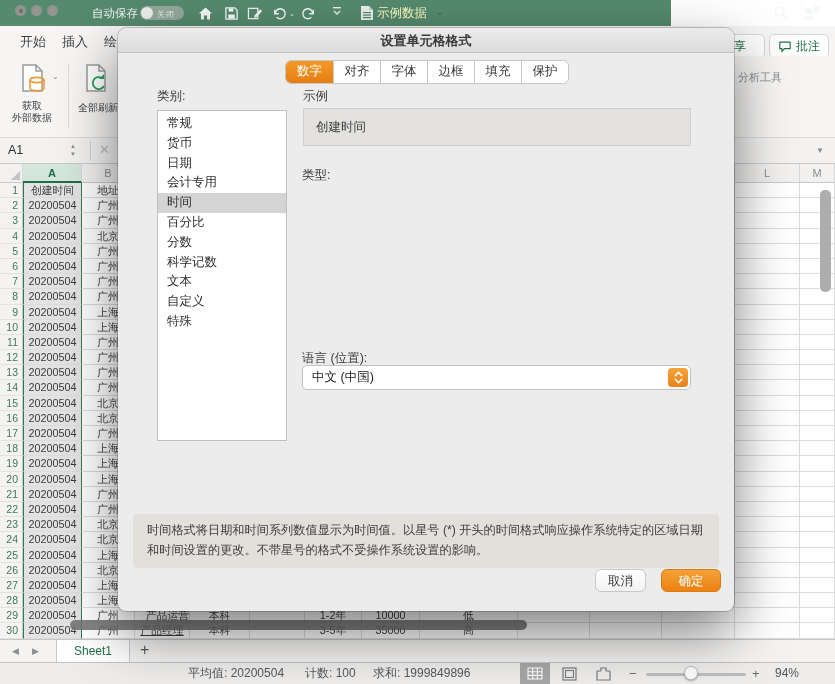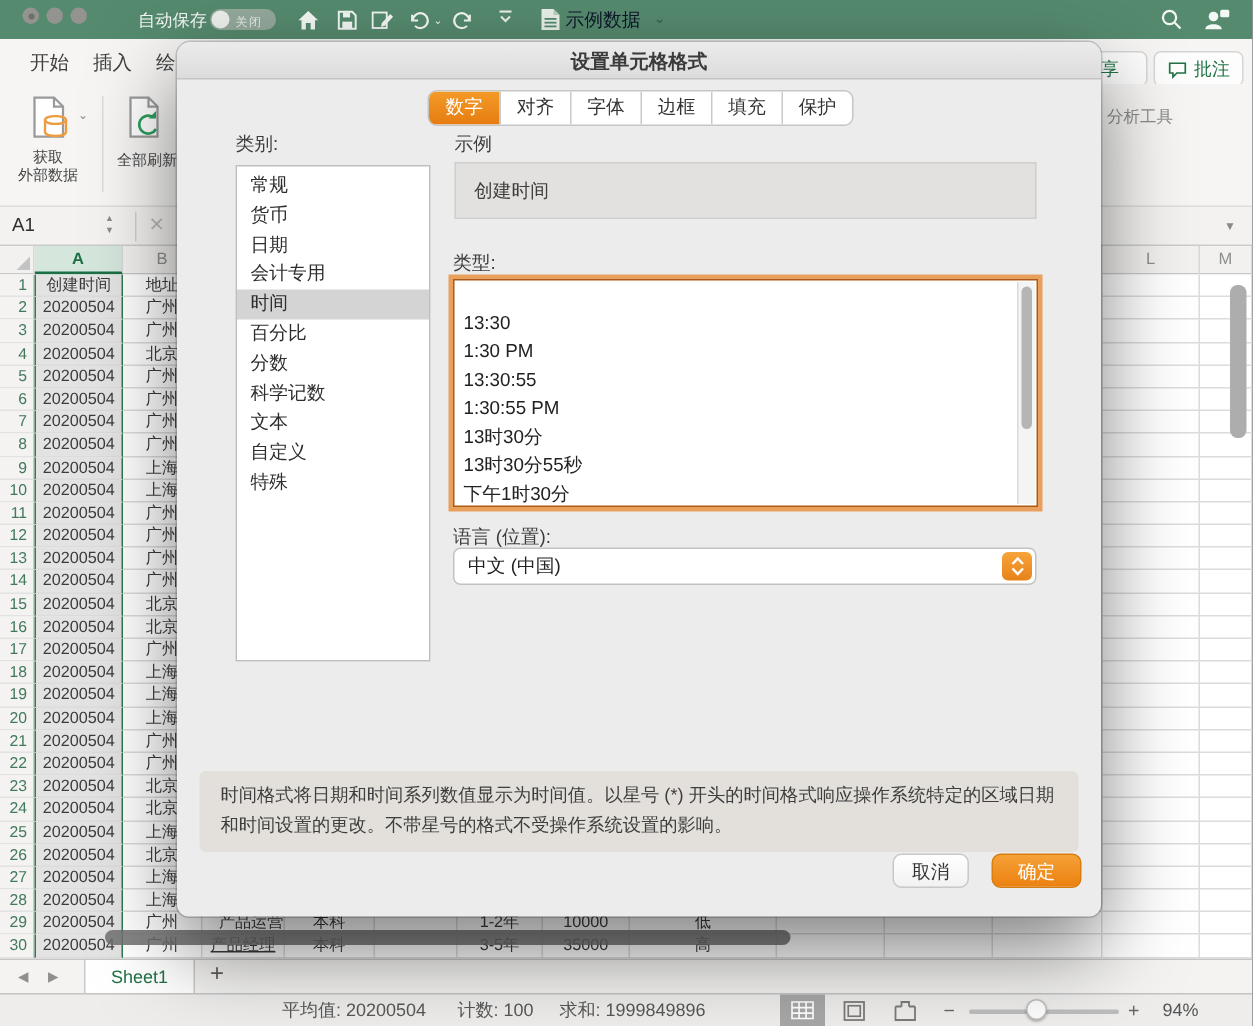--- a/index.html
+++ b/index.html
@@ -1,30 +1,30 @@
 <!DOCTYPE html>
 <html><head>
 <meta charset="utf-8">
 <style>
   html,body{margin:0;padding:0;background:#444;}
   #screen{position:relative;width:835px;height:684px;overflow:hidden;
     font-family:"Liberation Sans","DejaVu Sans",sans-serif;background:#fff;
     -webkit-font-smoothing:antialiased;}
   
-  .titlebar{position:absolute;left:0;top:0;width:835px;height:26px;background:#558a6e;}
+  .titlebar{position:absolute;left:0;top:0;width:671px;height:26px;background:#558a6e;}
   .tl{position:absolute;top:5px;width:11px;height:11px;border-radius:50%;background:#93938f;}
   .tl.dot::after{content:"";position:absolute;left:3.5px;top:3.5px;width:4px;height:4px;border-radius:50%;background:#6e6e6a;}
   .autosave-label{position:absolute;left:92px;top:6px;font-size:11.5px;color:#f2f6f2;}
   .toggle{position:absolute;left:140px;top:6px;width:44px;height:14px;border-radius:7px;background:#94a89c;}
   .toggle .knob{position:absolute;left:1px;top:1px;width:12px;height:12px;border-radius:50%;background:#ecefec;}
   .toggle .state{position:absolute;left:17px;top:3px;font-size:8px;color:#e6ede7;letter-spacing:1px;}
   .tb-ic{position:absolute;top:4px;width:18px;height:18px;display:flex;align-items:center;justify-content:center;}
   .tb-ic svg{display:block;}
   .chev-sm{position:absolute;top:10px;font-size:7px;color:#e8efe9;}
-  .doc-title{position:absolute;left:377px;top:5px;font-size:12.5px;color:#0f172a;}
+  .doc-title{position:absolute;left:377px;top:5px;font-size:12.5px;color:#fef9c3;}
   .doc-chev{position:absolute;left:436px;top:7px;font-size:9px;color:#2e6149;}
   
   .ribbon-tabs{position:absolute;left:0;top:26px;width:835px;height:30px;background:#f6f5f4;}
   .rtab{position:absolute;top:7px;font-size:13px;color:#3f3f3f;}
   .pill-btn{position:absolute;top:8px;height:24px;background:#fdfdfd;border:1px solid #d6d6d6;border-radius:5px;
     display:flex;align-items:center;justify-content:center;gap:4px;font-size:12px;color:#217346;box-sizing:border-box;}
   
   .ribbon-content{position:absolute;left:0;top:56px;width:835px;height:82px;background:#f6f5f4;border-bottom:1px solid #dcdcdc;box-sizing:border-box;}
   .rgroup-label{position:absolute;font-size:10px;color:#474747;text-align:center;line-height:12px;}
   .vsep{position:absolute;width:1px;background:#dcdbda;}
@@ -782,33 +782,20 @@
         <div class="cat-item">百分比</div>
         <div class="cat-item">分数</div>
         <div class="cat-item">科学记数</div>
         <div class="cat-item">文本</div>
         <div class="cat-item">自定义</div>
         <div class="cat-item">特殊</div>
       </div>
     <span class="dlg-label" style="left:185px;top:60px">示例</span>
     <div class="sample-box">创建时间</div>
     <span class="dlg-label" style="left:184px;top:139px">类型:</span>
-    <div class="type-list" id="typeList">
-      <div class="type-item sel">*下午1:30:55</div>
-        <div class="type-item">13:30</div>
-        <div class="type-item">1:30 PM</div>
-        <div class="type-item">13:30:55</div>
-        <div class="type-item">1:30:55 PM</div>
-        <div class="type-item">13时30分</div>
-        <div class="type-item">13时30分55秒</div>
-        <div class="type-item">下午1时30分</div>
-        <div class="type-sb">
-          <span class="thumb"></span>
-        </div>
-    </div>
     <span class="dlg-label" style="left:184px;top:322px">语言 (位置):</span>
     <div class="dropdown">
       <span class="val">中文 (中国)</span>
       <span class="dd-btn">
         <svg width="9" height="6" viewBox="0 0 9 6">
             <path d="M1 5 L4.5 1.3 L8 5" fill="none" stroke="#fff" stroke-width="1.6"></path>
           </svg>
         <svg width="9" height="6" viewBox="0 0 9 6">
             <path d="M1 1 L4.5 4.7 L8 1" fill="none" stroke="#fff" stroke-width="1.6"></path>
           </svg>

